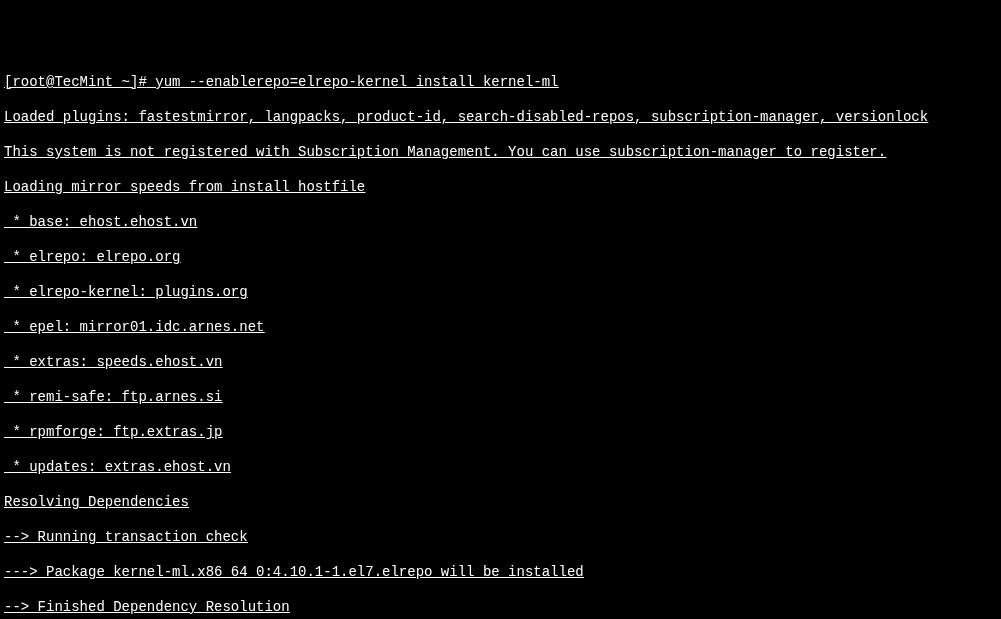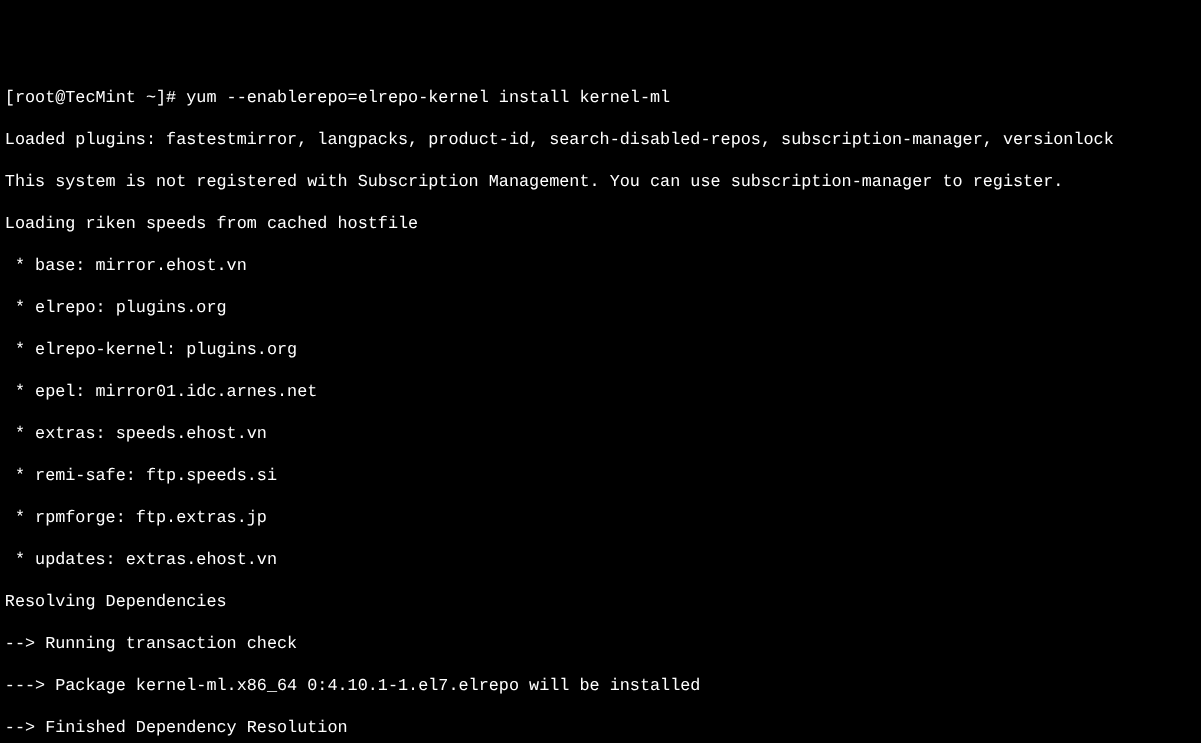--- a/index.html
+++ b/index.html
@@ -1,18 +1,19 @@
 <!DOCTYPE html>
 <html><head>
   <meta charset="utf-8">
   <style>
     * {
       margin: 0;
       padding: 0;
       box-sizing: border-box;
+      text-decoration: underline;
     }
     body {
       background: #000;
       color: #fff;
       font-family: "Courier New", monospace;
       font-size: 14px;
       line-height: 1.25;
       padding: 4px;
       width: 1001px;
       height: 619px;
@@ -24,27 +25,27 @@
     }
   </style>
 </head>
 <body>
 
 
 
 <span class="line"><span>[root@TecMint ~]#</span> <span>yum --enablerepo=elrepo-kernel install kernel-ml</span></span>
 <span class="line">Loaded plugins: fastestmirror, langpacks, product-id, search-disabled-repos, subscription-manager, versionlock</span>
 <span class="line">This system is not registered with Subscription Management. You can use subscription-manager to register.</span>
-<span class="line">Loading riken speeds from cached hostfile</span>
-<span class="line"> * base: mirror.ehost.vn</span>
-<span class="line"> * elrepo: plugins.org</span>
+<span class="line">Loading mirror speeds from install hostfile</span>
+<span class="line"> * base: ehost.ehost.vn</span>
+<span class="line"> * elrepo: elrepo.org</span>
 <span class="line"> * elrepo-kernel: plugins.org</span>
 <span class="line"> * epel: mirror01.idc.arnes.net</span>
 <span class="line"> * extras: speeds.ehost.vn</span>
-<span class="line"> * remi-safe: ftp.speeds.si</span>
+<span class="line"> * remi-safe: ftp.arnes.si</span>
 <span class="line"> * rpmforge: ftp.extras.jp</span>
 <span class="line"> * updates: extras.ehost.vn</span>
 <span class="line">Resolving Dependencies</span>
 <span class="line">--&gt; Running transaction check</span>
 <span class="line">---&gt; Package kernel-ml.x86_64 0:4.10.1-1.el7.elrepo will be installed</span>
 <span class="line">--&gt; Finished Dependency Resolution</span>
 
 
 
 

